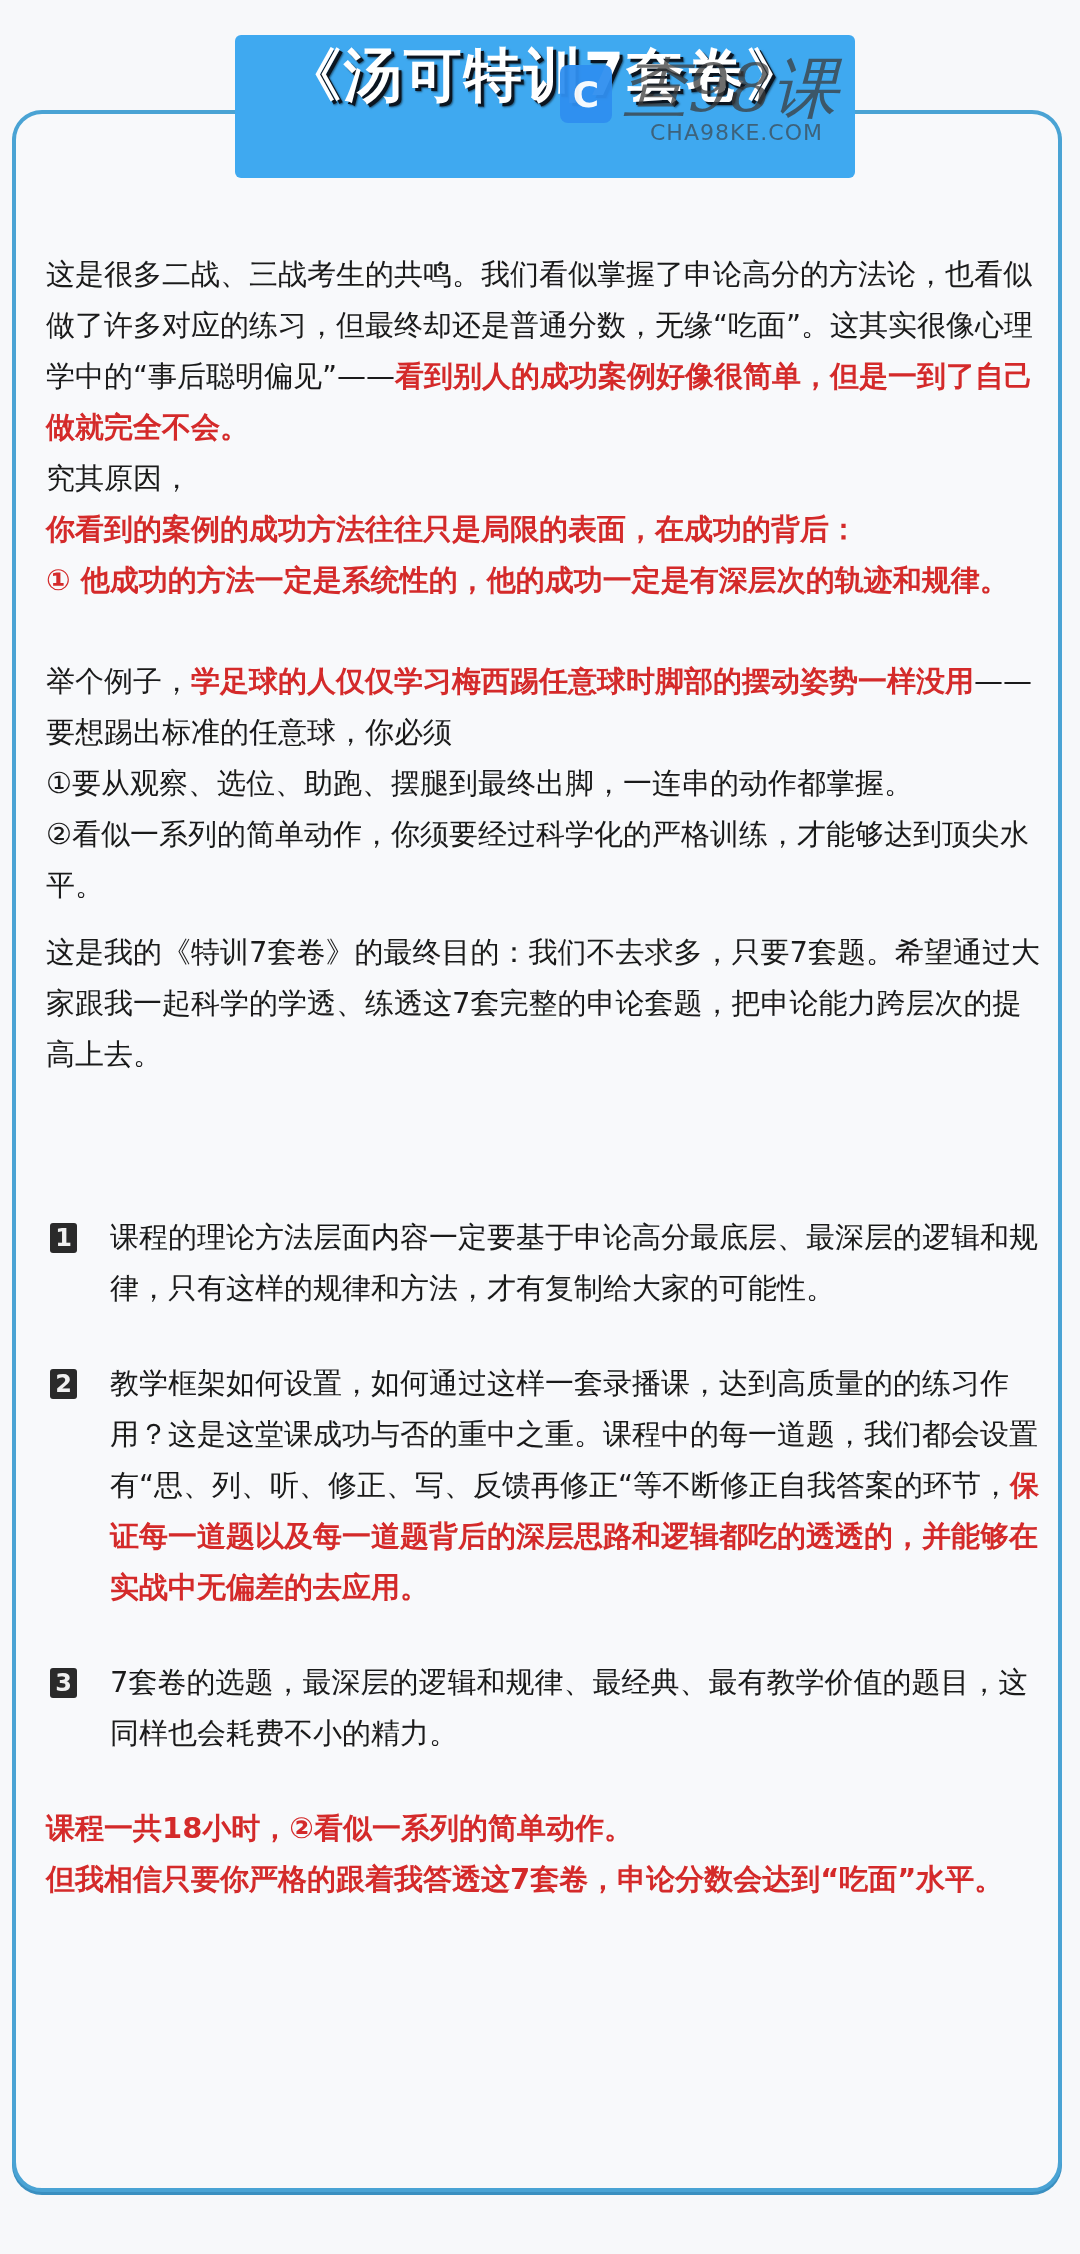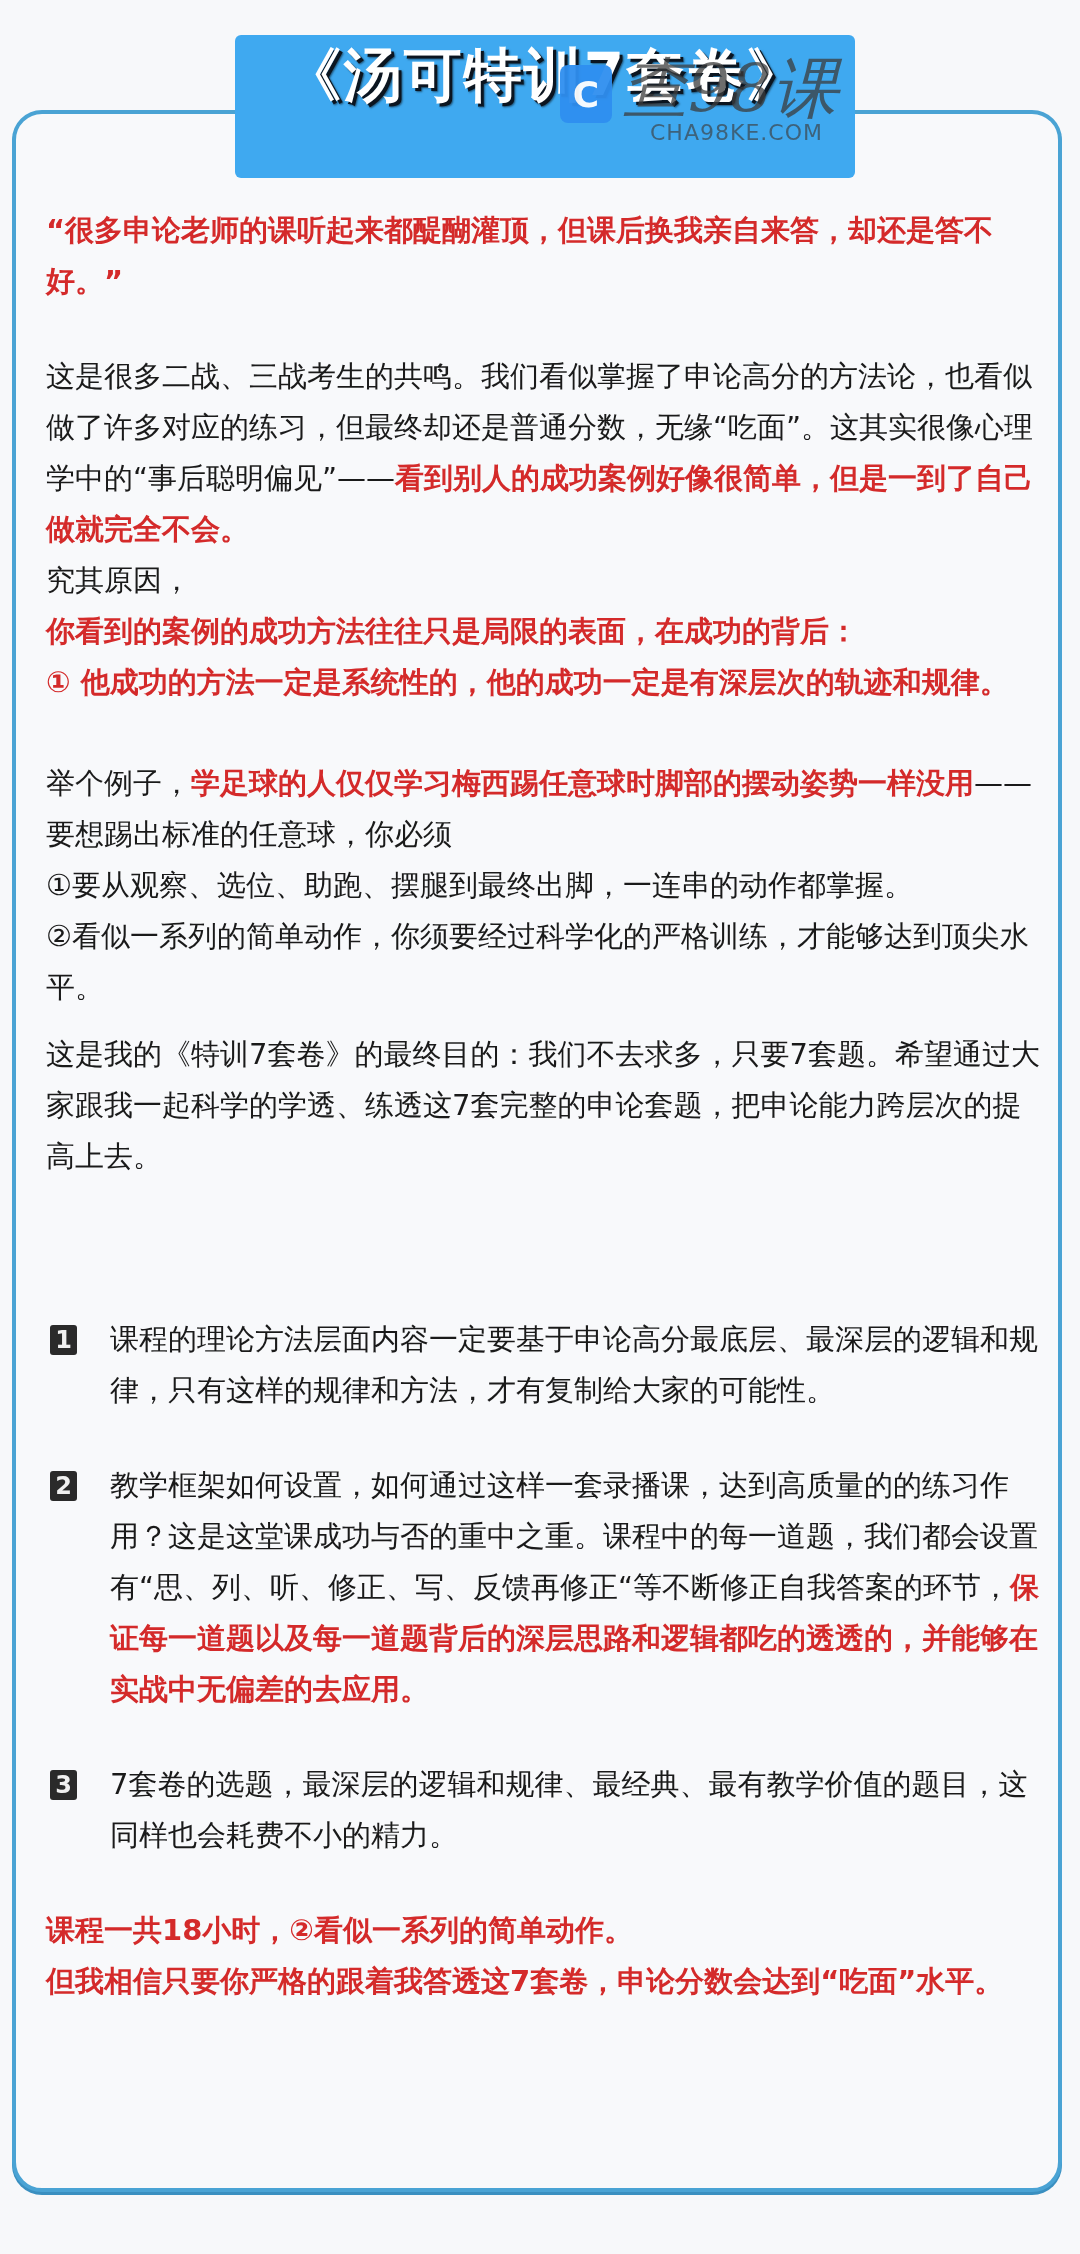--- a/index.html
+++ b/index.html
@@ -116,21 +116,20 @@
 
 <div class="title-box">
   <div class="title-line title-line-1">《汤可特训7套卷》</div>
 </div>
 
 <div class="wm-logo">C</div>
 <div class="wm-text">查98课</div>
 <div class="wm-sub">CHA98KE.COM</div>
 
 <div class="content">
-  <p class="p red">“很多申论老师的课听起来都醍醐灌顶，但课后换我亲自来答，却还是答不好。”</p>
   <div class="gap-m"></div>
 
   <p class="p"><span>这是很多二战、三战考生的共鸣。我们看似掌握了申论高分的方法论，也看似做了许多对应的练习，但最终却还是普通分数，无缘“吃面”。这其实很像心理学中的“事后聪明偏见”——</span><span class="red">看到别人的成功案例好像很简单，但是一到了自己做就完全不会。</span></p>
   <p class="p">究其原因，</p>
   <p class="p red">你看到的案例的成功方法往往只是局限的表面，在成功的背后：</p>
   <p class="p red">① 他成功的方法一定是系统性的，他的成功一定是有深层次的轨迹和规律。</p>
   <div class="gap-l"></div>
 
   <p class="p"><span>举个例子，</span><span class="red">学足球的人仅仅学习梅西踢任意球时脚部的摆动姿势一样没用</span><span>——要想踢出标准的任意球，你必须</span></p>
   <p class="p">①要从观察、选位、助跑、摆腿到最终出脚，一连串的动作都掌握。</p>

